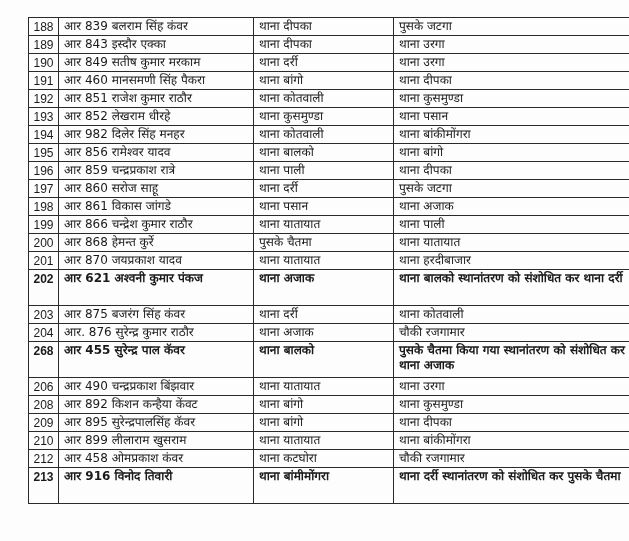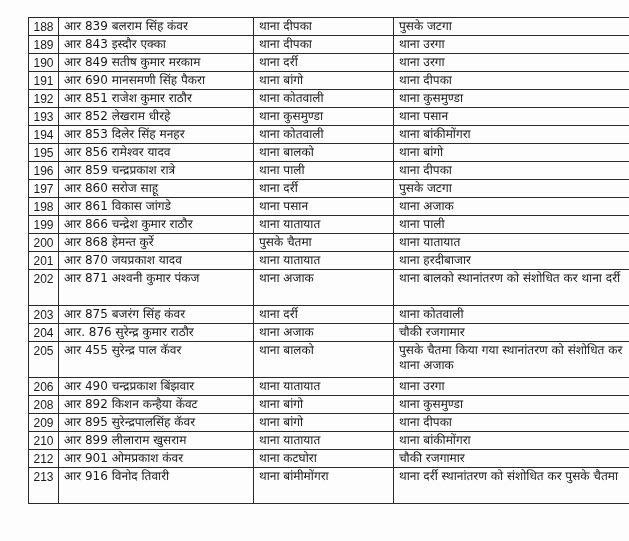--- a/index.html
+++ b/index.html
@@ -34,20 +34,21 @@
     table.transfer-table td {
       border: 1.3px solid #2a2a2a;
       padding: 0 4px 0 5px;
       vertical-align: top;
       height: 16px;
       white-space: normal;
       overflow: hidden;
     }
     table.transfer-table tr.tall td {
       height: 34px;
+      font-weight: bold;
     }
     td.col-sno {
       width: 25px;
       text-align: center;
       padding: 1px 2px 0 2px !important;
       font-family: "Liberation Sans", sans-serif;
       font-size: 12px;
     }
     td.col-name { width: 185px; }
     td.col-from { width: 130px; }
@@ -100,21 +101,21 @@
           </td>
           <td class="col-to">
             <span class="cell-text">थाना उरगा</span>
           </td>
         </tr>
         <tr>
           <td class="col-sno">
             <span class="cell-text">191</span>
           </td>
           <td class="col-name">
-            <span class="cell-text">आर 690 मानसमणी सिंह पैकरा</span>
+            <span class="cell-text">आर 460 मानसमणी सिंह पैकरा</span>
           </td>
           <td class="col-from">
             <span class="cell-text">थाना बांगो</span>
           </td>
           <td class="col-to">
             <span class="cell-text">थाना दीपका</span>
           </td>
         </tr>
         <tr>
           <td class="col-sno">
@@ -142,21 +143,21 @@
           </td>
           <td class="col-to">
             <span class="cell-text">थाना पसान</span>
           </td>
         </tr>
         <tr>
           <td class="col-sno">
             <span class="cell-text">194</span>
           </td>
           <td class="col-name">
-            <span class="cell-text">आर 853 दिलेर सिंह मनहर</span>
+            <span class="cell-text">आर 982 दिलेर सिंह मनहर</span>
           </td>
           <td class="col-from">
             <span class="cell-text">थाना कोतवाली</span>
           </td>
           <td class="col-to">
             <span class="cell-text">थाना बांकीमोंगरा</span>
           </td>
         </tr>
         <tr>
           <td class="col-sno">
@@ -254,21 +255,21 @@
           </td>
           <td class="col-to">
             <span class="cell-text">थाना हरदीबाजार</span>
           </td>
         </tr>
         <tr class="tall">
           <td class="col-sno">
             <span class="cell-text">202</span>
           </td>
           <td class="col-name">
-            <span class="cell-text">आर 871 अश्वनी कुमार पंकज</span>
+            <span class="cell-text">आर 621 अश्वनी कुमार पंकज</span>
           </td>
           <td class="col-from">
             <span class="cell-text">थाना अजाक</span>
           </td>
           <td class="col-to">
             <span class="cell-text">थाना बालको स्थानांतरण को संशोधित कर थाना दर्री</span>
           </td>
         </tr>
         <tr>
           <td class="col-sno">
@@ -293,21 +294,21 @@
           </td>
           <td class="col-from">
             <span class="cell-text">थाना अजाक</span>
           </td>
           <td class="col-to">
             <span class="cell-text">चौकी रजगामार</span>
           </td>
         </tr>
         <tr class="tall">
           <td class="col-sno">
-            <span class="cell-text">205</span>
+            <span class="cell-text">268</span>
           </td>
           <td class="col-name">
             <span class="cell-text">आर 455 सुरेन्द्र पाल कॅवर</span>
           </td>
           <td class="col-from">
             <span class="cell-text">थाना बालको</span>
           </td>
           <td class="col-to">
             <span class="cell-text">पुसके चैतमा किया गया स्थानांतरण को संशोधित कर थाना अजाक</span>
           </td>
@@ -366,21 +367,21 @@
           </td>
           <td class="col-to">
             <span class="cell-text">थाना बांकीमोंगरा</span>
           </td>
         </tr>
         <tr>
           <td class="col-sno">
             <span class="cell-text">212</span>
           </td>
           <td class="col-name">
-            <span class="cell-text">आर 901 ओमप्रकाश कंवर</span>
+            <span class="cell-text">आर 458 ओमप्रकाश कंवर</span>
           </td>
           <td class="col-from">
             <span class="cell-text">थाना कटघोरा</span>
           </td>
           <td class="col-to">
             <span class="cell-text">चौकी रजगामार</span>
           </td>
         </tr>
         <tr class="tall">
           <td class="col-sno">

